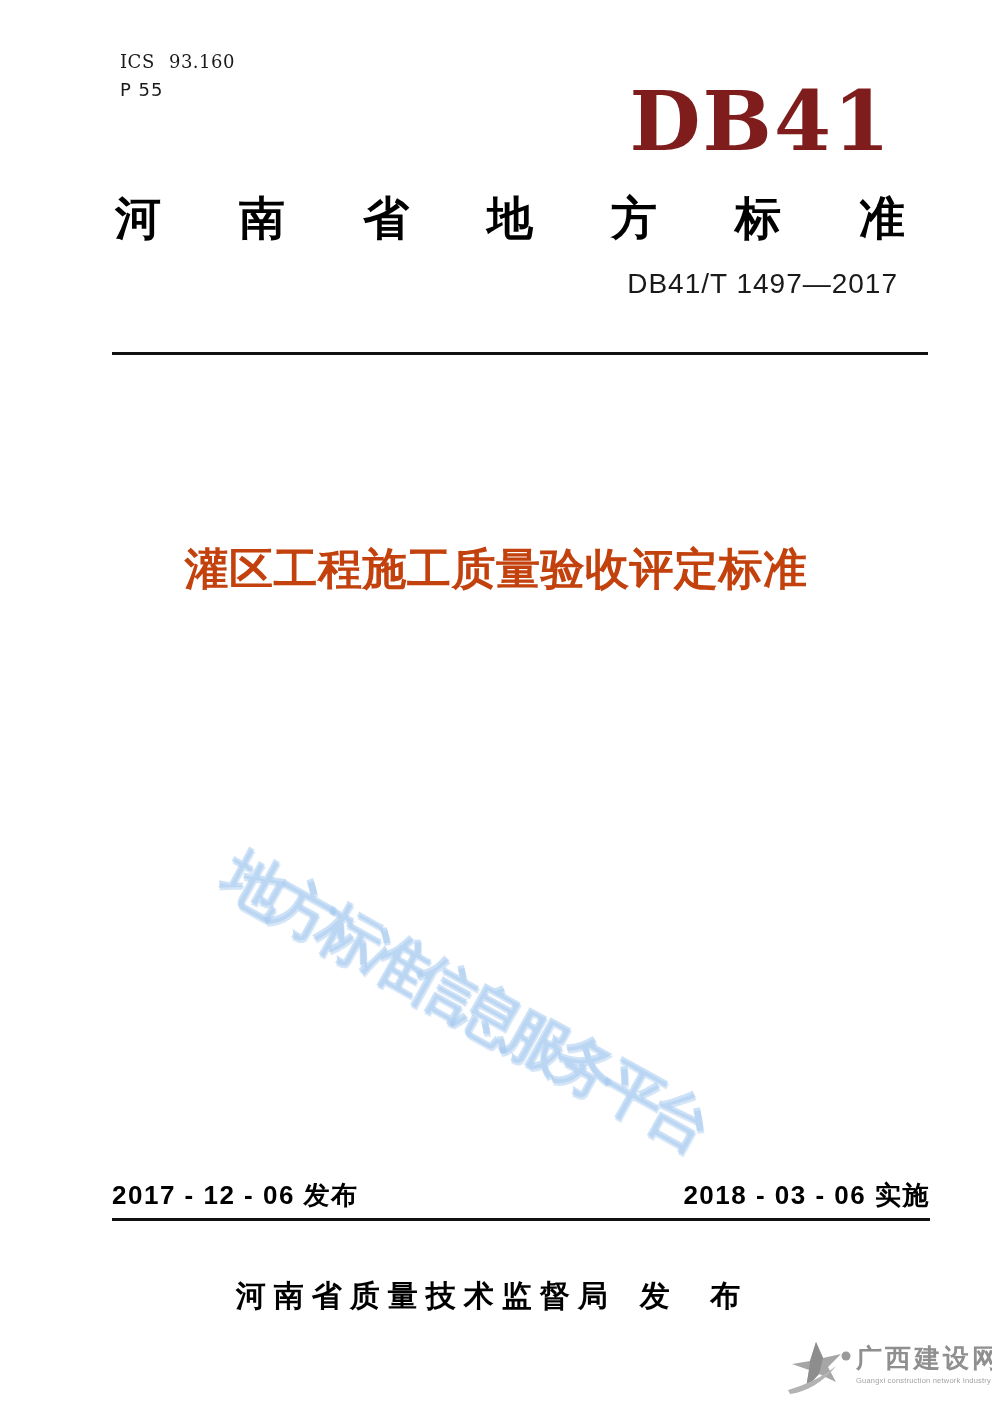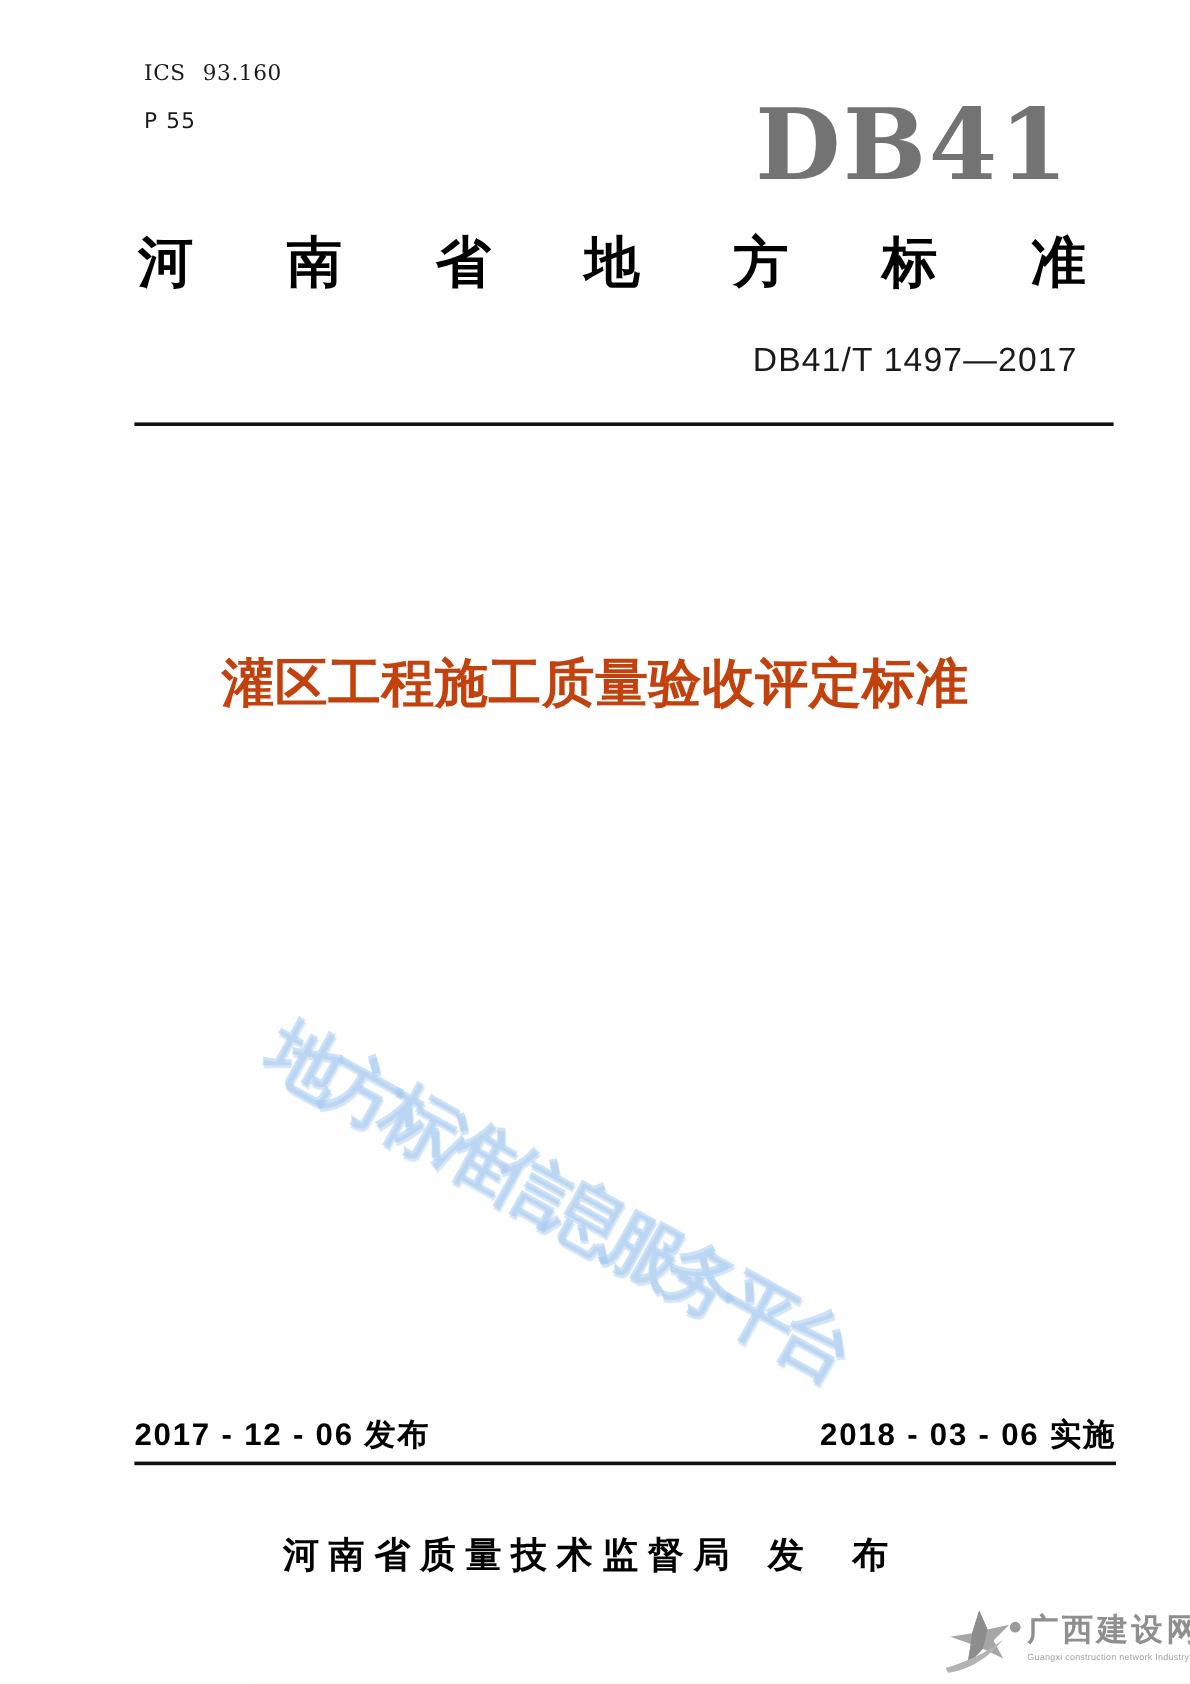--- a/index.html
+++ b/index.html
@@ -19,53 +19,53 @@
   .ics-block {
     position: absolute;
     left: 120px;
     top: 48px;
     font-family: "DejaVu Serif", "Liberation Serif", serif;
     font-size: 18px;
     line-height: 1.55;
     color: #1a1a1a;
   }
   .ics-line { word-spacing: 8px; letter-spacing: 0.5px; }
-  .p-line   { font-family: "DejaVu Sans", "Liberation Sans", sans-serif; letter-spacing: 1px; margin-top: 12px; }
+  .p-line   { font-family: "DejaVu Sans", "Liberation Sans", sans-serif; letter-spacing: 1px; }
 
   
   .db41-big {
     position: absolute;
     top: 80px;
     right: 100px;
     font-family: "DejaVu Serif", "Liberation Serif", serif;
     font-weight: bold;
     font-size: 82px;
     line-height: 1;
     letter-spacing: 2px;
-    color: #737373;
+    color: #7f1d1d;
   }
 
   
   .standard-type-row {
     position: absolute;
     left: 115px;
     top: 193px;
     width: 790px;
     display: flex;
     justify-content: space-between;
     font-size: 46px;
     font-weight: bold;
     color: #000;
     line-height: 1.1;
   }
 
   
   .standard-number {
     position: absolute;
-    top: 284px;
+    top: 268px;
     right: 94px;
     font-size: 28px;
     font-weight: 500;
     letter-spacing: 1px;
     color: #1a1a1a;
   }
 
   
   .top-rule {
     position: absolute;

